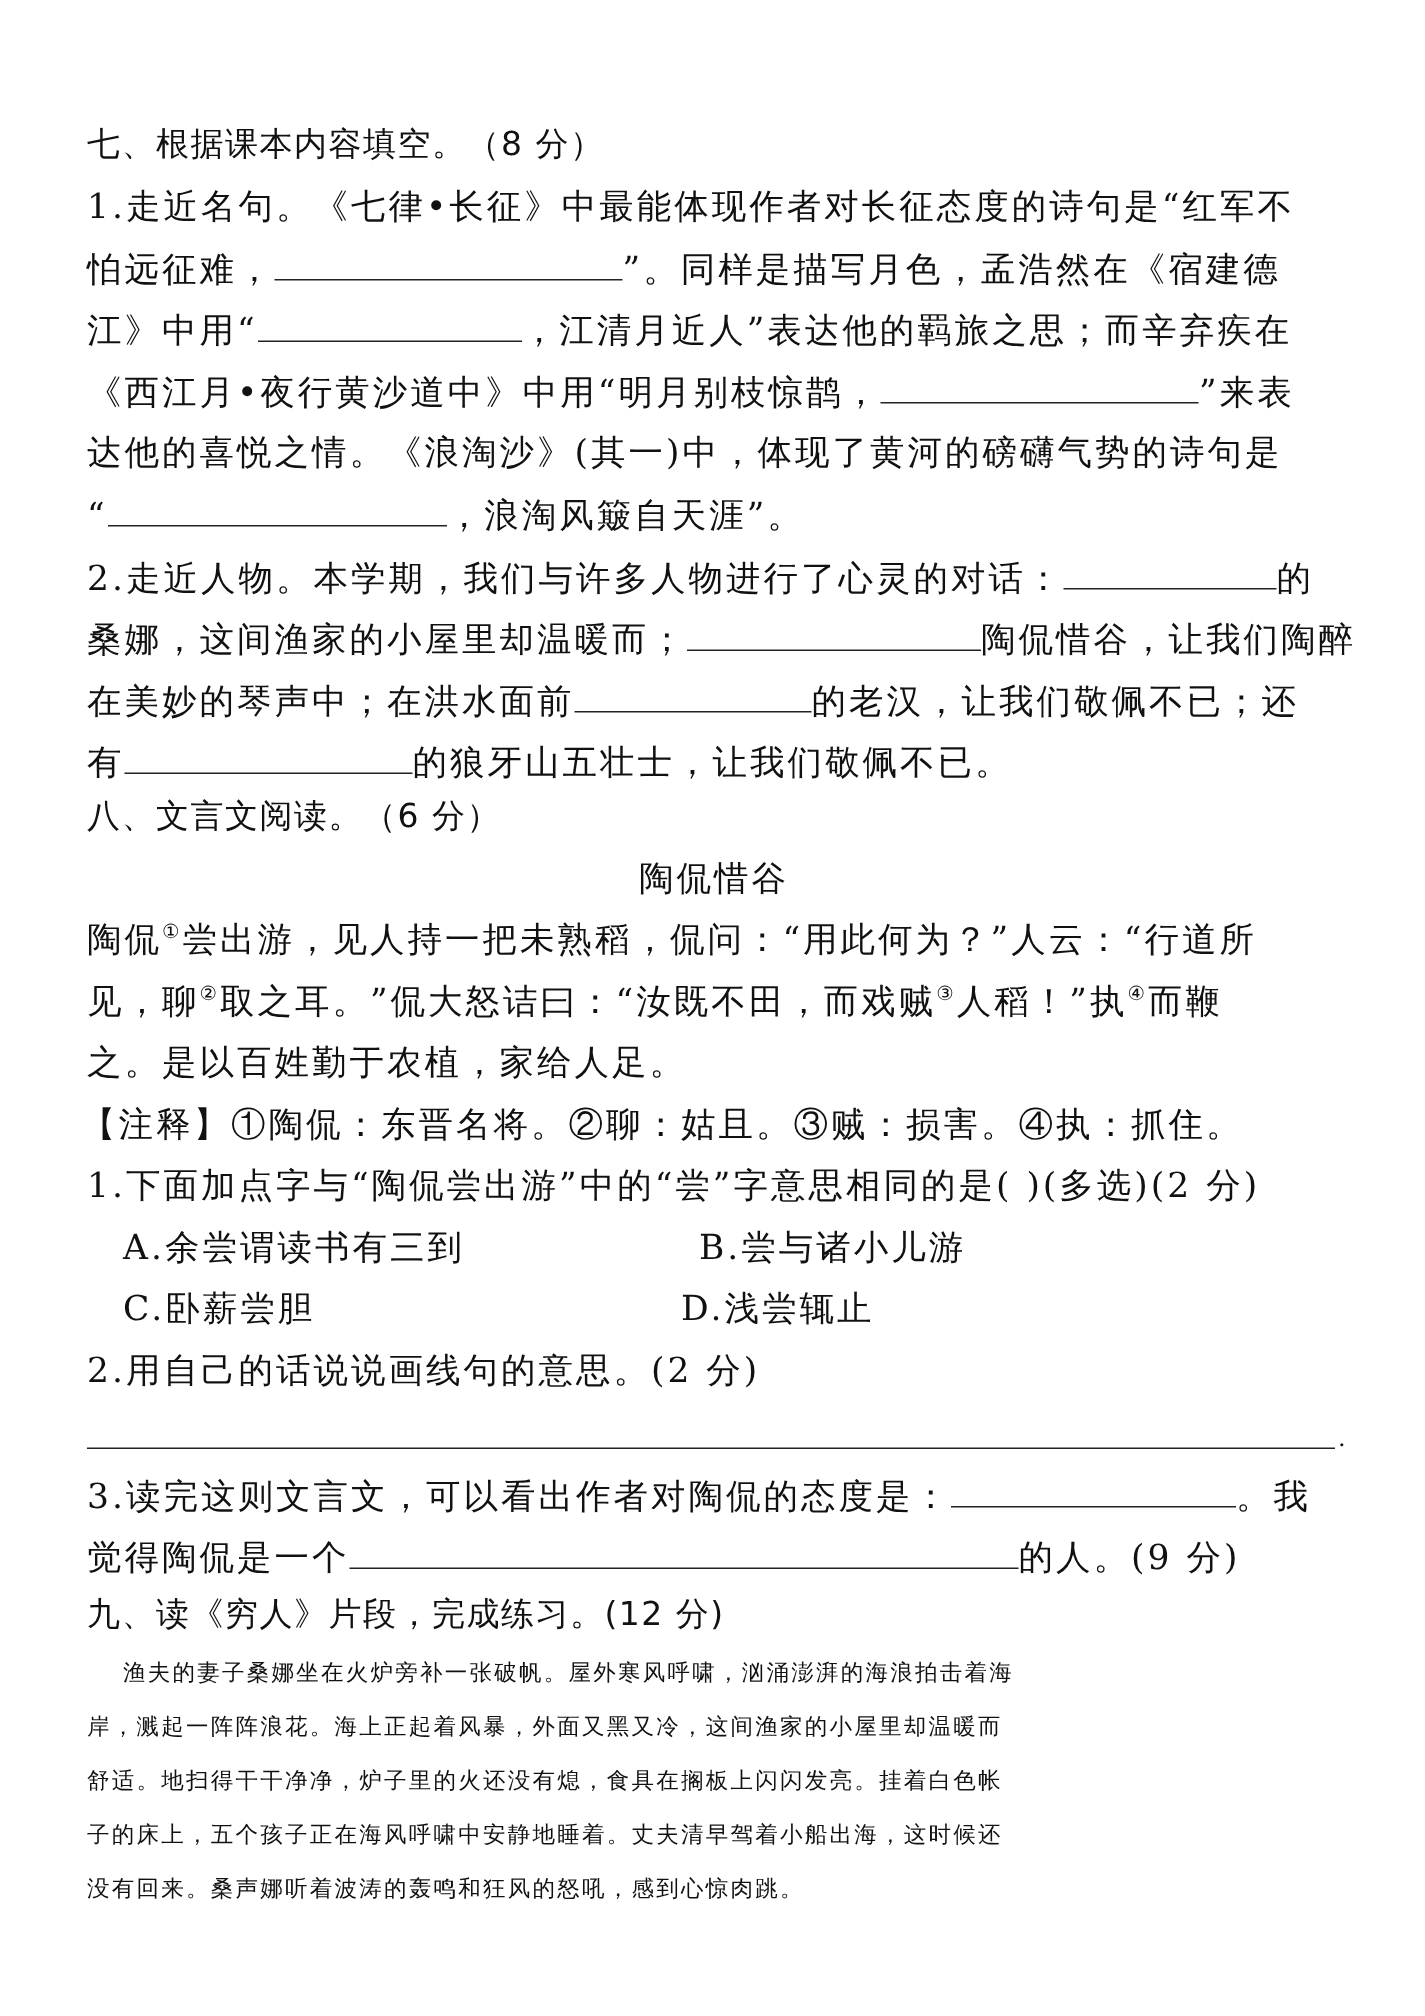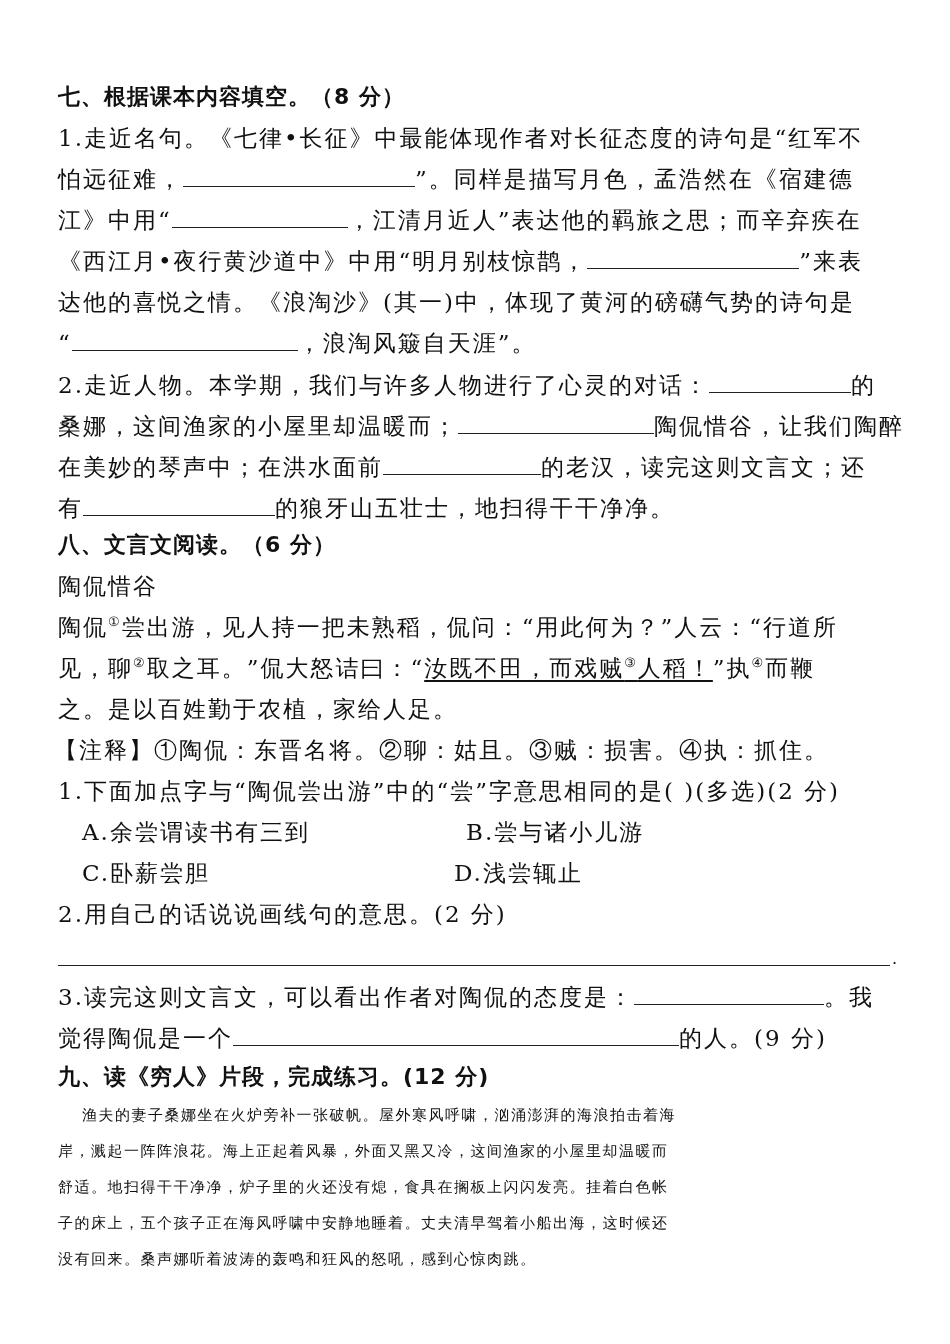--- a/index.html
+++ b/index.html
@@ -1,25 +1,25 @@
 <!DOCTYPE html>
 <html><head>
 <meta charset="utf-8">
 <style>
   html, body { margin: 0; padding: 0; background: #ffffff; }
   body { width: 950px; height: 1344px; position: relative; overflow: hidden;
          font-family: "DejaVu Serif", "Liberation Serif", serif; color: #111; }
   .page { position: absolute; left: 58px; top: 78px; width: 836px; }
   .line { position: absolute; left: 0; white-space: nowrap; font-size: 23px; line-height: 30px; letter-spacing: 2px; }
-  .h { font-family: "DejaVu Sans", "Liberation Sans", sans-serif; font-weight: bold; font-size: 22px; letter-spacing: 1px; }
+  .h { font-family: "DejaVu Sans", "Liberation Sans", sans-serif; font-weight: normal; font-size: 22px; letter-spacing: 1px; }
   .blank { display: inline-block; border-bottom: 1.5px solid #222; height: 22px; vertical-align: baseline; }
   .sup { font-size: 13px; vertical-align: super; line-height: 0; }
-  .ul { text-decoration: underline; text-underline-offset: 4px; }
+  .ul { text-underline-offset: 4px; }
   .small { font-size: 15px; letter-spacing: 1.5px; line-height: 26px; }
-  .center { width: 836px; }
+  .center { width: 836px; text-align: center; }
   .full-rule { position: absolute; left: 0; width: 832px; border-bottom: 1.5px solid #222; }
   .dot { position: absolute; left: 834px; font-size: 16px; }
 </style>
 </head>
 <body>
 
 <div class="page">
 
   <div class="line h" style="top:4px">七、根据课本内容填空。（8 分）</div>
 
@@ -38,24 +38,24 @@
     <span>“</span><span class="blank" style="width:226px"></span><span>，浪淘风簸自天涯”。</span>
   </div>
 
   <div class="line" style="top:292px">
     <span>2.走近人物。本学期，我们与许多人物进行了心灵的对话：</span><span class="blank" style="width:142px"></span><span>的</span>
   </div>
   <div class="line" style="top:333px">
     <span>桑娜，这间渔家的小屋里却温暖而；</span><span class="blank" style="width:196px"></span><span>陶侃惜谷，让我们陶醉</span>
   </div>
   <div class="line" style="top:374px">
-    <span>在美妙的琴声中；在洪水面前</span><span class="blank" style="width:158px"></span><span>的老汉，读完这则文言文；还</span>
+    <span>在美妙的琴声中；在洪水面前</span><span class="blank" style="width:158px"></span><span>的老汉，让我们敬佩不已；还</span>
   </div>
   <div class="line" style="top:415px">
-    <span>有</span><span class="blank" style="width:192px"></span><span>的狼牙山五壮士，地扫得干干净净。</span>
+    <span>有</span><span class="blank" style="width:192px"></span><span>的狼牙山五壮士，让我们敬佩不已。</span>
   </div>
 
   <div class="line h" style="top:452px">八、文言文阅读。（6 分）</div>
   <div class="line center" style="top:493px">陶侃惜谷</div>
 
   <div class="line" style="top:534px">
     <span>陶侃</span><span class="sup">①</span><span>尝出游，见人持一把未熟稻，侃问：“用此何为？”人云：“行道所</span>
   </div>
   <div class="line" style="top:575px">
     <span>见，聊</span><span class="sup">②</span><span>取之耳。”侃大怒诘曰：“</span><span class="ul"><span>汝既不田，而戏贼</span><span class="sup">③</span><span>人稻！</span></span><span>”执</span><span class="sup">④</span><span>而鞭</span>

